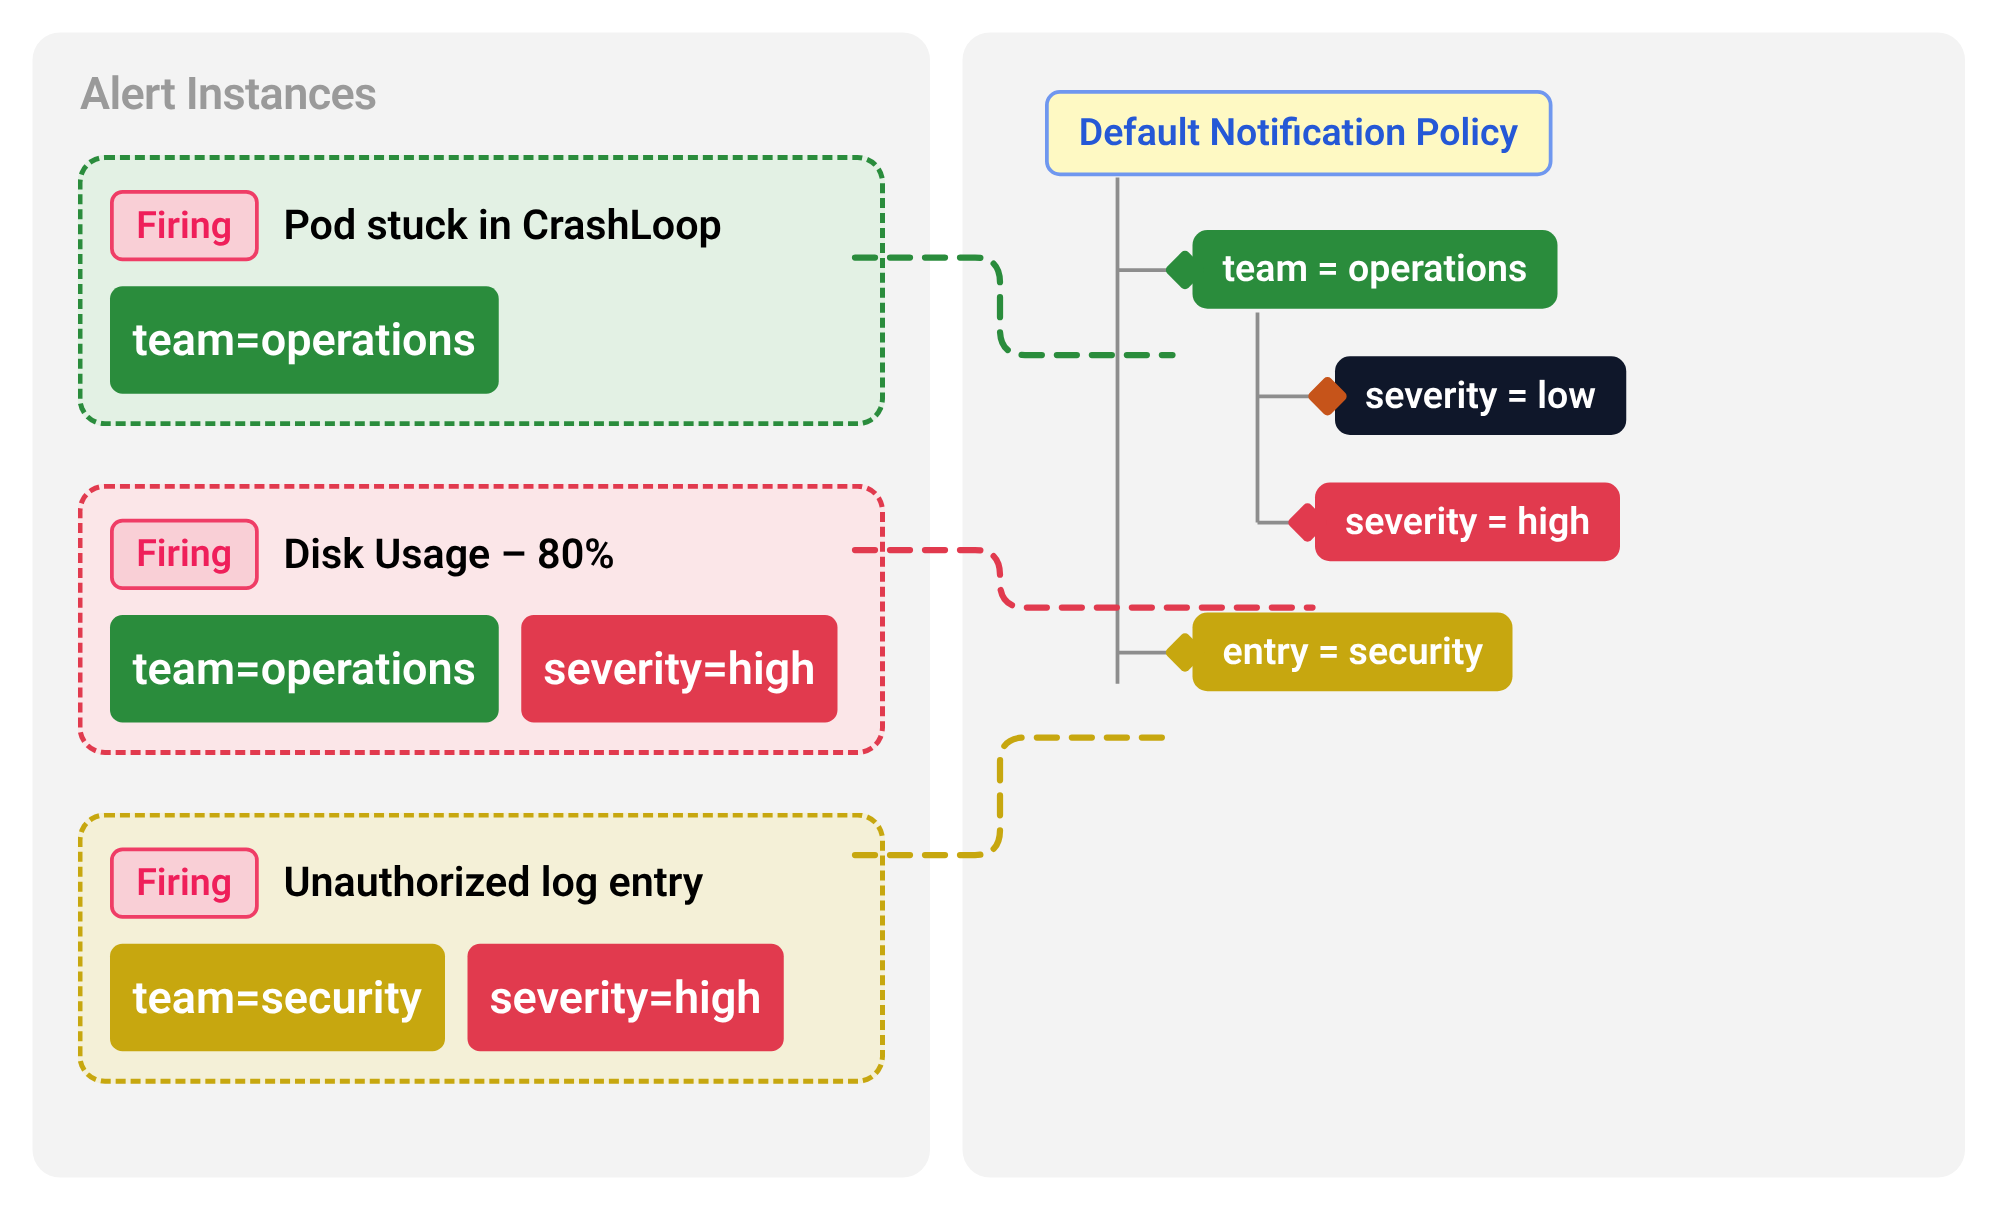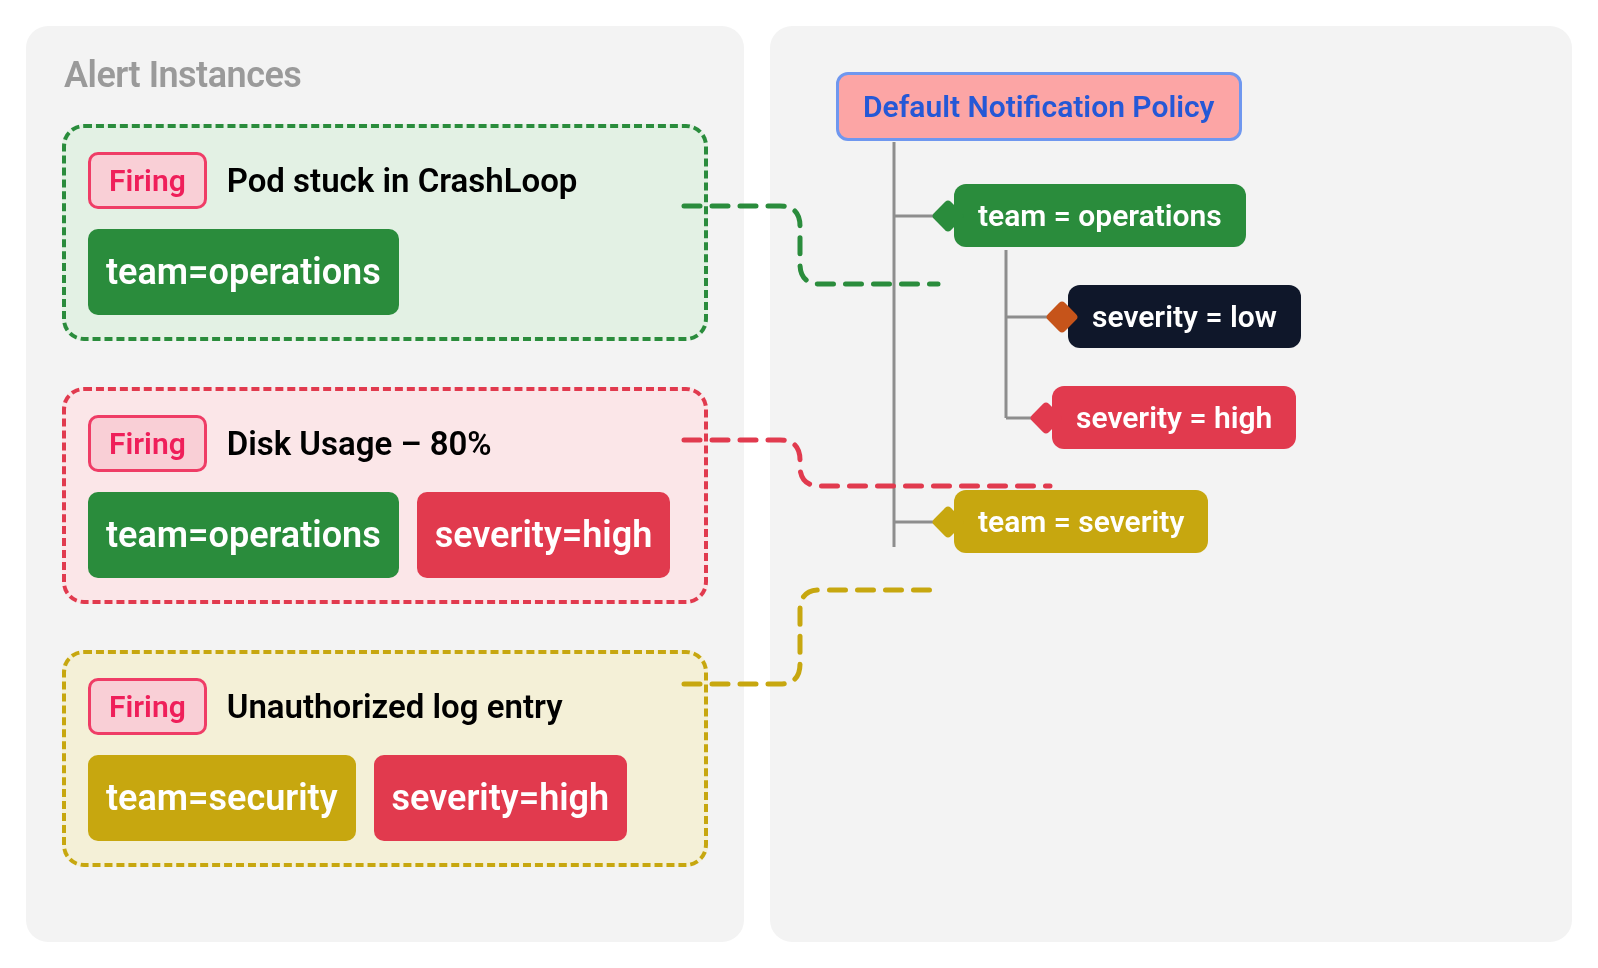--- a/index.html
+++ b/index.html
@@ -17,21 +17,21 @@
   .firing-badge{display:inline-block;border:3px solid #ef3d66;background:#f9cfd6;color:#ef1f5a;font-size:30px;font-weight:600;padding:8px 18px;border-radius:10px;}
   .alert-title{font-size:33px;font-weight:600;color:#000;}
   .tags{display:flex;gap:18px;flex-wrap:wrap;}
   .tag{display:inline-block;color:#fff;font-size:36px;font-weight:600;padding:22px 18px;border-radius:10px;}
   .tag.green{background:#2a8c3c;}
   .tag.red{background:#e13a4e;}
   .tag.yellow{background:#c7a70f;}
   
   .tree{position:relative;margin-top:18px;height:600px;}
   .node{position:absolute;color:#fff;font-size:30px;font-weight:600;padding:14px 24px;border-radius:12px;white-space:nowrap;}
-  .node.default{color:#2558d6;background:#fca5a5;border:3px solid #6f97ef;font-weight:600;}
+  .node.default{color:#2558d6;background:#fef9c3;border:3px solid #6f97ef;font-weight:600;}
   .node.green{background:#2a8c3c;}
   .node.orange{background:#0f172a;}
   .node.red{background:#e13a4e;}
   .node.yellow{background:#c7a70f;}
   .node .pointer{position:absolute;left:-18px;top:50%;transform:translateY(-50%) rotate(45deg);width:24px;height:24px;border-radius:4px;}
   .node.green .pointer{background:#2a8c3c;}
   .node.orange .pointer{background:#c6541a;}
   .node.red .pointer{background:#e13a4e;}
   .node.yellow .pointer{background:#c7a70f;}
   svg.overlay{position:absolute;left:0;top:0;pointer-events:none;}
@@ -110,21 +110,21 @@
         <span>severity = low</span>
       </div>
 
       <div class="node red" style="left:246px;top:314px;">
         <span class="pointer"></span>
         <span>severity = high</span>
       </div>
 
       <div class="node yellow" style="left:148px;top:418px;">
         <span class="pointer"></span>
-        <span>team = severity</span>
+        <span>entry = security</span>
       </div>
     </div>
   </div>
 
   <svg class="overlay" width="1598" height="968">
 
     <path d="M 684 206 L 780 206 Q 800 206 800 226 L 800 264 Q 800 284 820 284 L 938 284" fill="none" stroke="#2a8c3c" stroke-width="5" stroke-dasharray="16 12" stroke-linecap="round"></path>
 
     <path d="M 684 440 L 780 440 Q 800 440 800 460 L 800 466 Q 800 486 820 486 L 1050 486" fill="none" stroke="#e13a4e" stroke-width="5" stroke-dasharray="16 12" stroke-linecap="round"></path>
 

